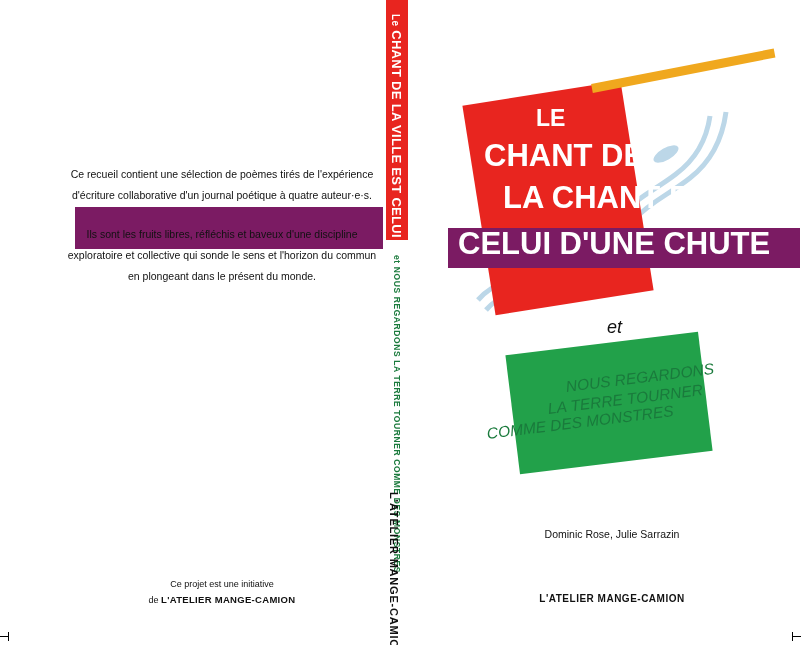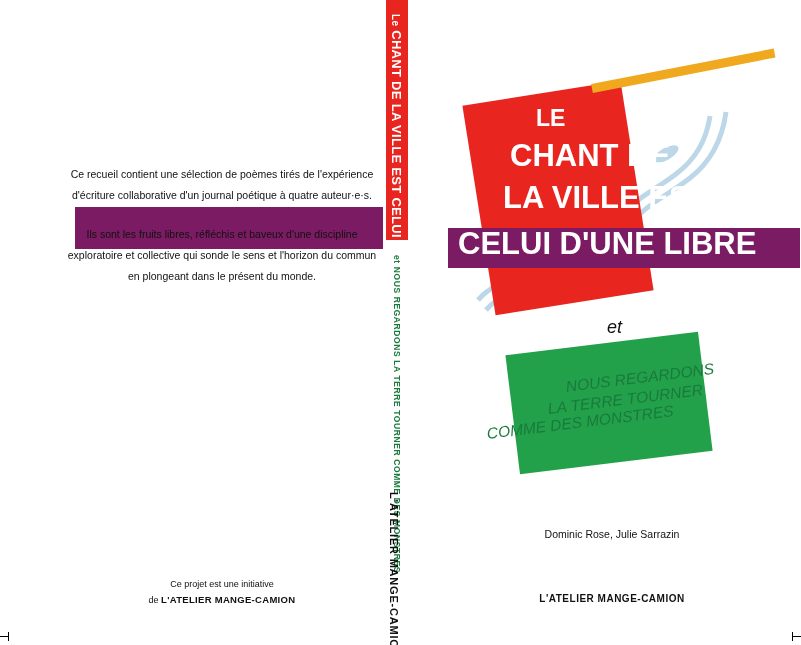--- a/index.html
+++ b/index.html
@@ -162,21 +162,21 @@
   }
 
   .front-title {
     position: absolute;
     color: #ffffff;
     font-weight: bold;
     white-space: nowrap;
     line-height: 1;
   }
   #title-l0 { left: 536px; top: 107px; font-size: 23px; }
-  #title-l1 { left: 510px; top: 140px; font-size: 31px; }
+  #title-l1 { left: 484px; top: 140px; font-size: 31px; }
   #title-l2 { left: 503px; top: 182px; font-size: 31px; }
   #title-l3 { left: 458px; top: 228px; font-size: 31px; }
   #title-l4 { left: 548px; top: 272px; font-size: 27px; }
 
   #front-et {
     position: absolute;
     left: 607px;
     top: 317px;
     font-size: 18px;
     font-style: italic;
@@ -266,22 +266,22 @@
   </div>
   <div class="spine-text" id="spine-subtitle">et NOUS REGARDONS LA TERRE TOURNER COMME DES MONSTRES</div>
   <div class="spine-text" id="spine-publisher">L'ATELIER MANGE-CAMION</div>
 
   <div class="red-block"></div>
   <div class="yellow-bar"></div>
   <div class="purple-band"></div>
 
   <div class="front-title" id="title-l0">LE</div>
   <div class="front-title" id="title-l1">CHANT DE</div>
-  <div class="front-title" id="title-l2">LA VILLE EST</div>
-  <div class="front-title" id="title-l3">CELUI D'UNE LIBRE</div>
+  <div class="front-title" id="title-l2">LA CHANT EST</div>
+  <div class="front-title" id="title-l3">CELUI D'UNE CHUTE</div>
 
   <div id="front-et">et</div>
 
   <div class="green-block"></div>
   <div class="front-sub" id="sub-l0">NOUS REGARDONS</div>
   <div class="front-sub" id="sub-l1">LA TERRE TOURNER</div>
   <div class="front-sub" id="sub-l2">COMME DES MONSTRES</div>
 
   <div id="authors">
     <div>Dominic Rose, Julie Sarrazin</div>

